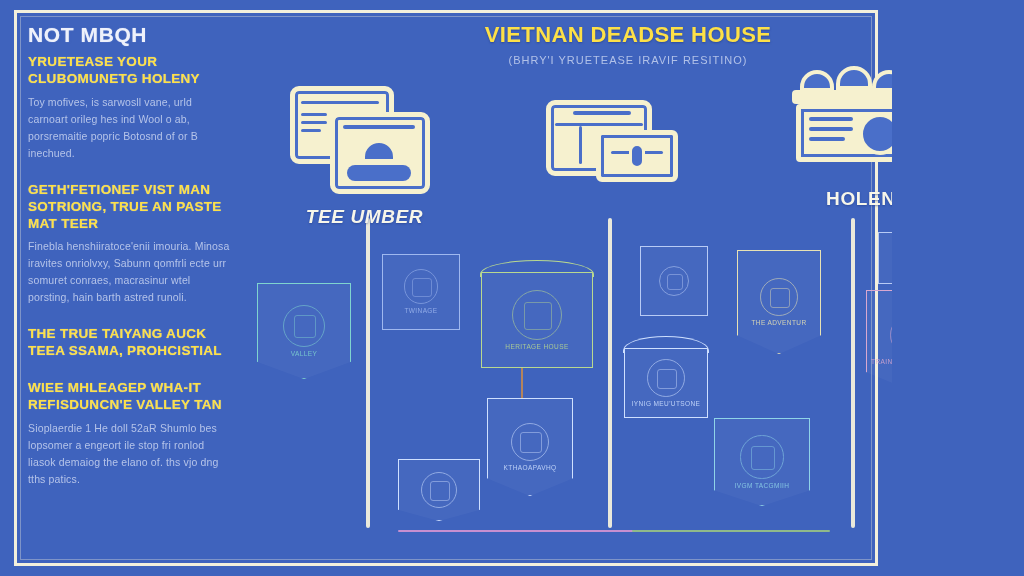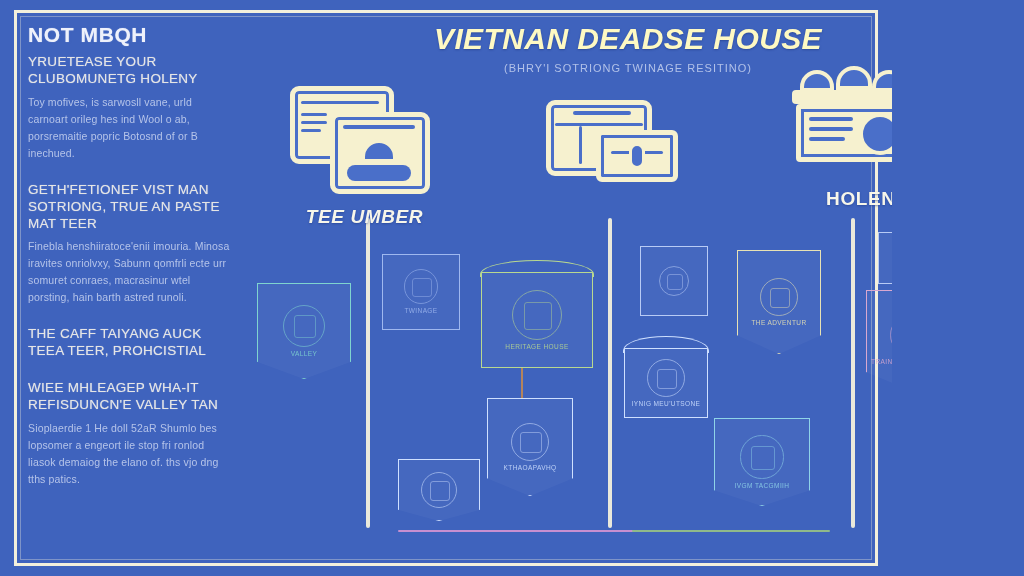--- a/index.html
+++ b/index.html
@@ -41,51 +41,50 @@
     letter-spacing: 0.6px;
     color: #eef1fb;
     text-shadow: 0 0 1px rgba(255,255,255,.55), 1px 0 2px rgba(63,99,189,.9);
     line-height: 1.05;
     margin-bottom: 8px;
     filter: blur(0.35px);
   }
   .blk { margin-bottom: 20px; }
   .blk-head {
     font-size: 13.5px;
-    font-weight: normal;
+    font-weight: bold;
     line-height: 1.25;
     letter-spacing: 0.3px;
-    color: #e5e5e5;
+    color: #fde047;
     text-shadow: 0 0 1px rgba(255,255,255,.5);
     margin-bottom: 6px;
     filter: blur(0.2px);
   }
   .blk-body {
     font-size: 10.5px;
     line-height: 1.62;
     color: #cfd9f3;
     opacity: .82;
     filter: blur(0.55px);
     letter-spacing: 0.15px;
   }
 
   
   .header {
     position: absolute;
     left: 250px; top: 22px; width: 756px;
     text-align: center;
   }
   .title {
-    font-size: 30px;
+    font-size: 22px;
     font-weight: bold;
     letter-spacing: 0.4px;
-    color: #fef9c3;
+    color: #fde047;
     text-shadow: 0 1px 2px rgba(30,55,130,.55);
     filter: blur(0.22px);
-    font-style: italic;
   }
   .subtitle {
     margin-top: 6px;
     font-size: 11px;
     letter-spacing: 1px;
     color: #c6d2f0;
     opacity: .85;
     filter: blur(0.6px);
   }
 
@@ -192,33 +191,33 @@
       <div class="blk-head">YRUETEASE YOUR CLUBOMUNETG HOLENY</div>
       <div class="blk-body">Toy mofives, is sarwosll vane, urld carnoart orileg hes ind Wool o ab, porsremaitie popric Botosnd of or B inechued.</div>
     </div>
 
     <div class="blk">
       <div class="blk-head">GETH'FETIONEF VIST MAN SOTRIONG, TRUE AN PASTE MAT TEER</div>
       <div class="blk-body">Finebla henshiiratoce'enii imouria. Minosa iravites onriolvxy, Sabunn qomfrli ecte urr somuret conraes, macrasinur wtel porsting, hain barth astred runoli.</div>
     </div>
 
     <div class="blk">
-      <div class="blk-head">THE CAFF TAIYANG AUCK TEEA TEER, PROHCISTIAL</div>
+      <div class="blk-head">THE TRUE TAIYANG AUCK TEEA SSAMA, PROHCISTIAL</div>
     </div>
 
     <div class="blk">
       <div class="blk-head">WIEE MHLEAGEP WHA-IT REFISDUNCN'E VALLEY TAN</div>
       <div class="blk-body">Sioplaerdie 1 He doll 52aR Shumlo bes lopsomer a engeort ile stop fri ronlod liasok demaiog the elano of. ths vjo dng tths patics.</div>
     </div>
 
   </div>
 
   <div class="header">
     <div class="title">VIETNAN DEADSE HOUSE</div>
-    <div class="subtitle">(BHRY'I SOTRIONG TWINAGE RESITINO)</div>
+    <div class="subtitle">(BHRY'I YRUETEASE IRAVIF RESITINO)</div>
   </div>
 
   <div class="vdiv" style="left:366px;"></div>
   <div class="vdiv" style="left:608px;"></div>
   <div class="vdiv" style="left:851px;"></div>
 
   <div class="cat" style="left:272px; top:82px; width:185px;font-style:italic;">
     <div class="icon-wrap">
       <div class="w-card" style="left:18px; top:4px; width:104px; height:78px;">
         <div class="w-bar" style="left:6px; top:10px; width:78px; height:3px;"></div>

